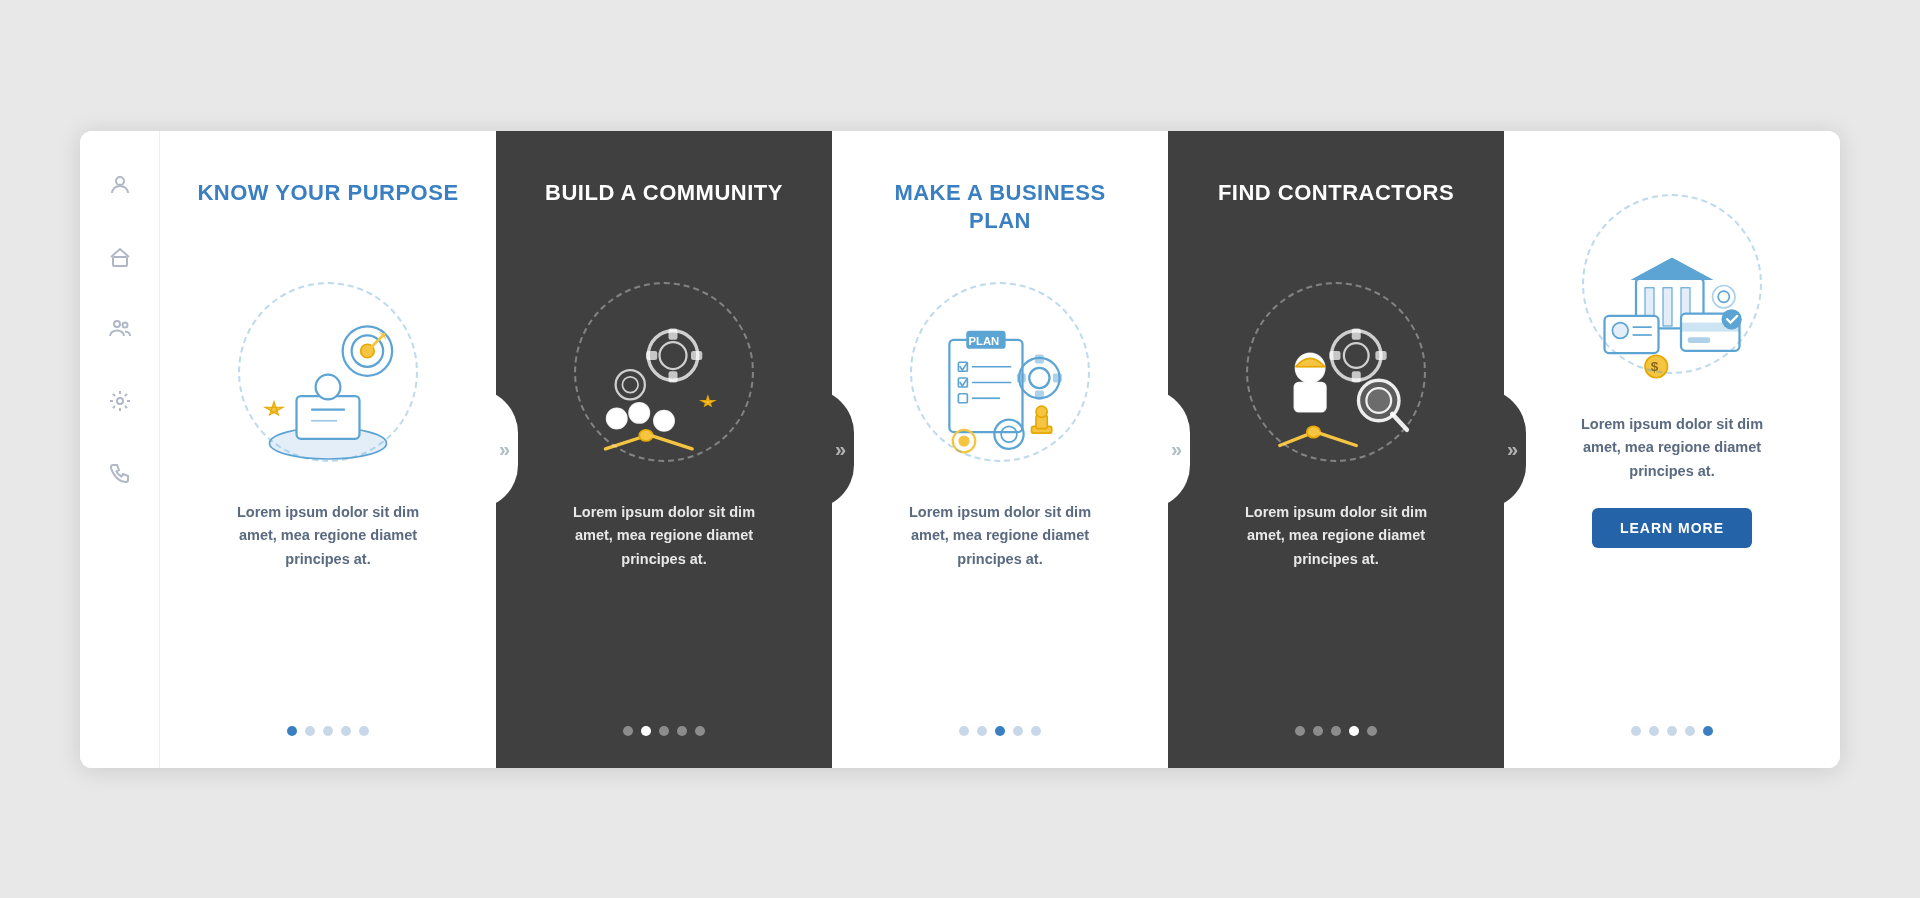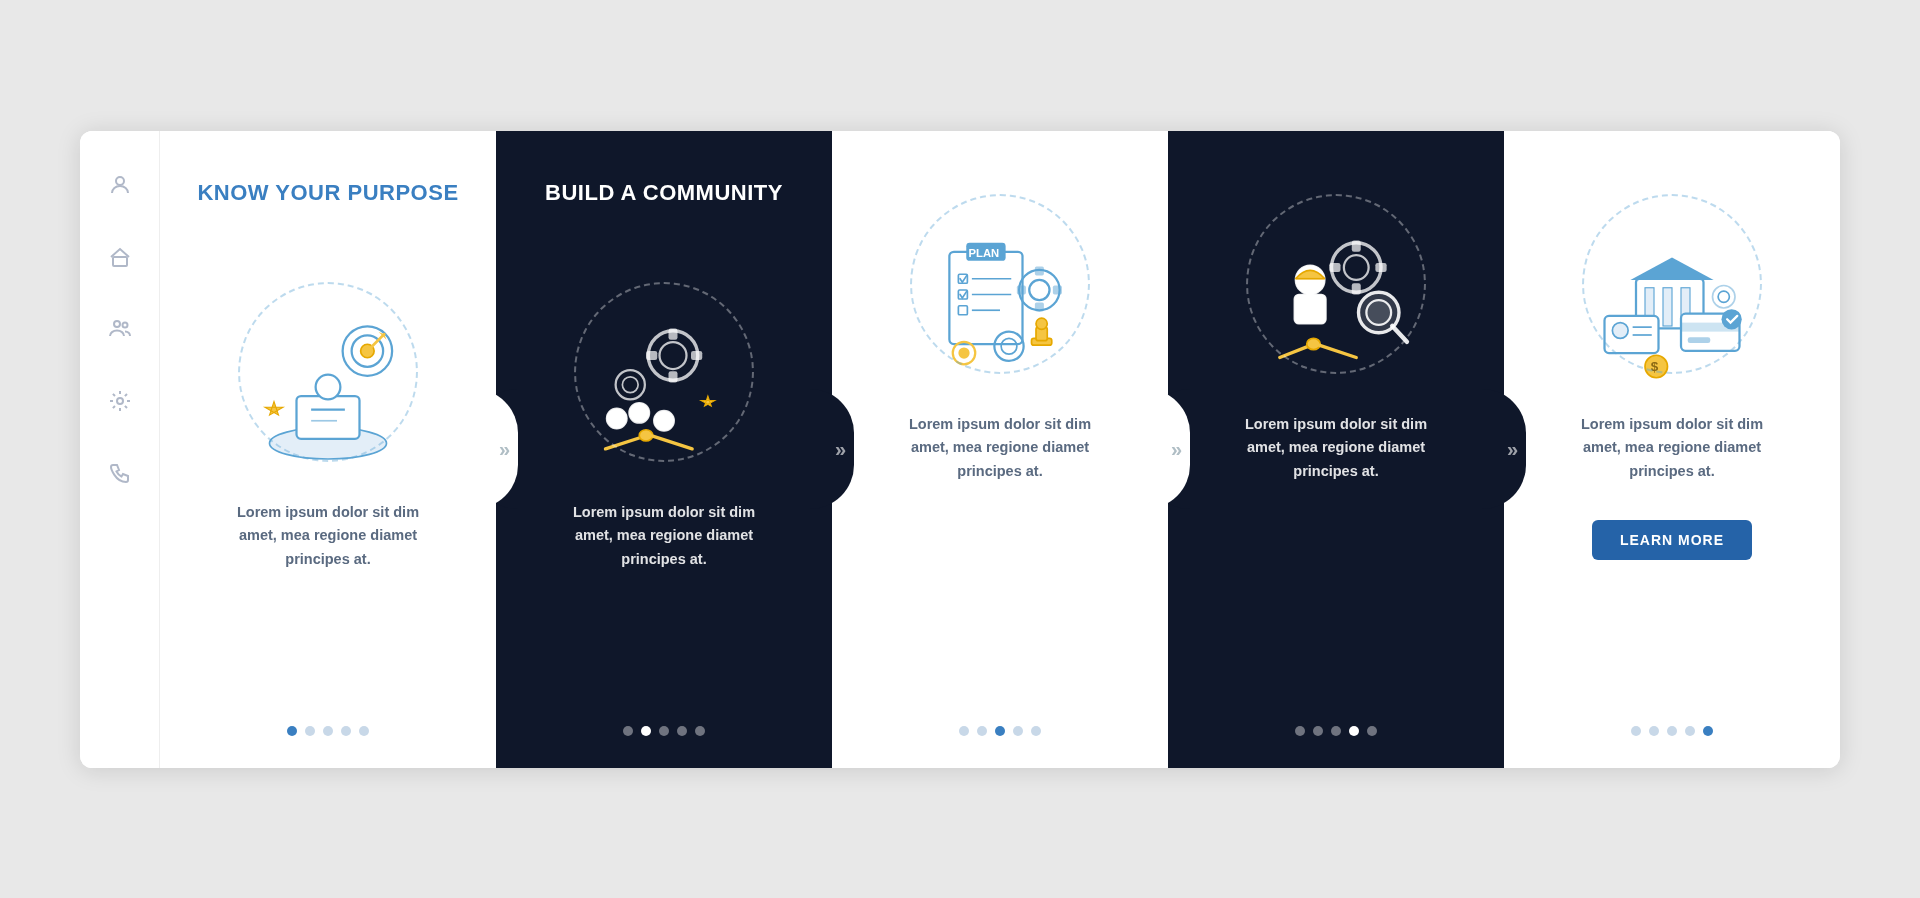--- a/index.html
+++ b/index.html
@@ -57,21 +57,21 @@
     .card {
       flex: 1;
       display: flex;
       flex-direction: column;
       align-items: center;
       padding: 48px 32px 32px;
       position: relative;
     }
 
     .card-white { background: #fff; }
-    .card-blue { background: #0f172a; color: #fff; }
+    .card-blue { background: #404040; color: #fff; }
 
     
     .card:not(:last-child)::after {
       content: '';
       position: absolute;
       right: -22px;
       top: 50%;
       transform: translateY(-50%);
       width: 44px;
       height: 120px;
@@ -161,21 +161,20 @@
       color: #fff;
       border: none;
       border-radius: 6px;
       padding: 12px 28px;
       font-size: 14px;
       font-weight: 700;
       letter-spacing: 1px;
       text-transform: uppercase;
       cursor: pointer;
       margin-bottom: 16px;
-      margin-top: 12px;
     }
 
     
     .chevron-divider {
       position: absolute;
       right: -8px;
       top: 50%;
       transform: translateY(-50%);
       z-index: 10;
       font-size: 22px;
@@ -296,20 +295,21 @@
         <div class="dot"></div>
         <div class="dot active"></div>
         <div class="dot"></div>
         <div class="dot"></div>
         <div class="dot"></div>
       </div>
       <div class="chevron-divider" style="right:-14px;font-size:20px;color:rgba(255,255,255,0.6);">»</div>
     </div>
 
     <div class="card card-white" style="position:relative;">
+      <div class="card-title">MAKE A BUSINESS PLAN</div>
       <div class="illustration-area">
         <div class="dashed-bg"></div>
         <svg viewBox="0 0 160 160" class="illustration-svg" xmlns="http://www.w3.org/2000/svg">
           <rect x="35" y="38" width="65" height="82" rx="4" fill="#fff" stroke="#5ba4d4" stroke-width="2"></rect>
           <rect x="50" y="30" width="35" height="16" rx="3" fill="#5ba4d4"></rect>
           <text x="52" y="43" font-size="10" fill="#fff" font-weight="bold">PLAN</text>
           <rect x="43" y="58" width="8" height="8" rx="1" fill="none" stroke="#5ba4d4" stroke-width="1.5"></rect>
           <polyline points="44.5,62 46.5,65 50.5,59" stroke="#5ba4d4" stroke-width="1.5" fill="none" stroke-linecap="round"></polyline>
           <line x1="55" y1="62" x2="90" y2="62" stroke="#5ba4d4" stroke-width="1.5"></line>
           <rect x="43" y="72" width="8" height="8" rx="1" fill="none" stroke="#5ba4d4" stroke-width="1.5"></rect>
@@ -337,20 +337,21 @@
         <div class="dot"></div>
         <div class="dot"></div>
         <div class="dot active"></div>
         <div class="dot"></div>
         <div class="dot"></div>
       </div>
       <div class="chevron-divider" style="right:-14px;font-size:20px;color:#b0bec5;">»</div>
     </div>
 
     <div class="card card-blue" style="position:relative;">
+      <div class="card-title">FIND CONTRACTORS</div>
       <div class="illustration-area">
         <div class="dashed-bg"></div>
         <svg viewBox="0 0 160 160" class="illustration-svg" xmlns="http://www.w3.org/2000/svg">
           <circle cx="98" cy="52" r="22" fill="none" stroke="rgba(255,255,255,0.75)" stroke-width="3"></circle>
           <circle cx="98" cy="52" r="11" fill="none" stroke="rgba(255,255,255,0.75)" stroke-width="2"></circle>
           <rect x="94" y="28" width="8" height="10" rx="2" fill="rgba(255,255,255,0.7)"></rect>
           <rect x="94" y="66" width="8" height="10" rx="2" fill="rgba(255,255,255,0.7)"></rect>
           <rect x="74" y="48" width="10" height="8" rx="2" fill="rgba(255,255,255,0.7)"></rect>
           <rect x="115" y="48" width="10" height="8" rx="2" fill="rgba(255,255,255,0.7)"></rect>
           <circle cx="118" cy="92" r="18" fill="rgba(255,255,255,0.15)" stroke="rgba(255,255,255,0.9)" stroke-width="3"></circle>

